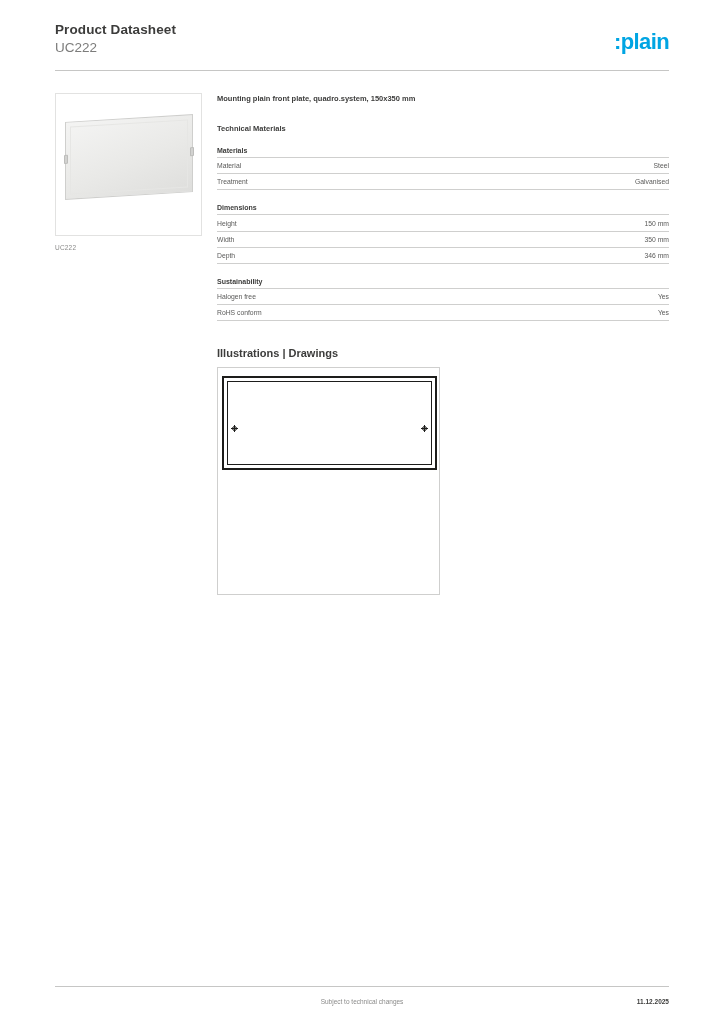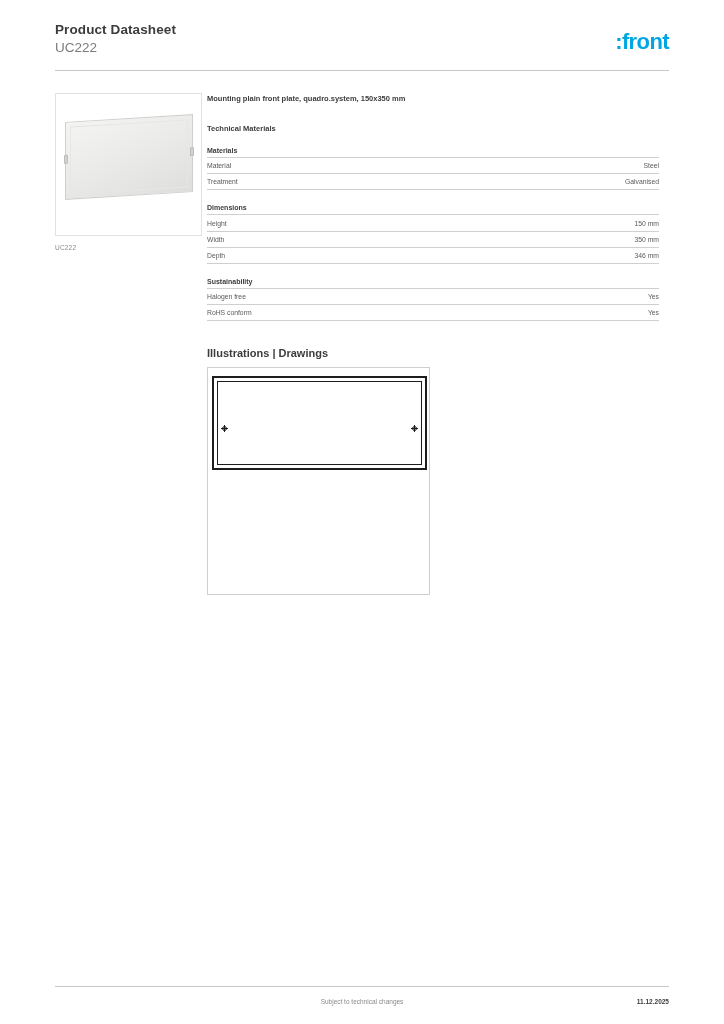--- a/index.html
+++ b/index.html
@@ -113,21 +113,21 @@
     left: 55px;
     top: 244px;
     font-size: 6.5px;
     color: #8a8a89;
     letter-spacing: 0.2px;
   }
 
   
   .content {
     position: absolute;
-    left: 207px;
+    left: 217px;
     top: 93px;
     width: 452px;
   }
   .product-desc {
     font-size: 7.5px;
     font-weight: bold;
     color: #3c3c3b;
     line-height: 11px;
     margin: 0 0 20px 0;
   }
@@ -263,21 +263,21 @@
   }
 </style>
 </head>
 <body>
 
 <div class="page">
 
   <div class="header">
     <div class="doc-title">Product Datasheet</div>
     <div class="doc-subtitle">UC222</div>
-    <div class="logo">:front</div>
+    <div class="logo">:plain</div>
   </div>
   <div class="header-rule"></div>
 
   <div class="product-image-box">
     <div class="plate">
       <div class="plate-inner"></div>
       <div class="plate-screw left"></div>
       <div class="plate-screw right"></div>
     </div>
   </div>

